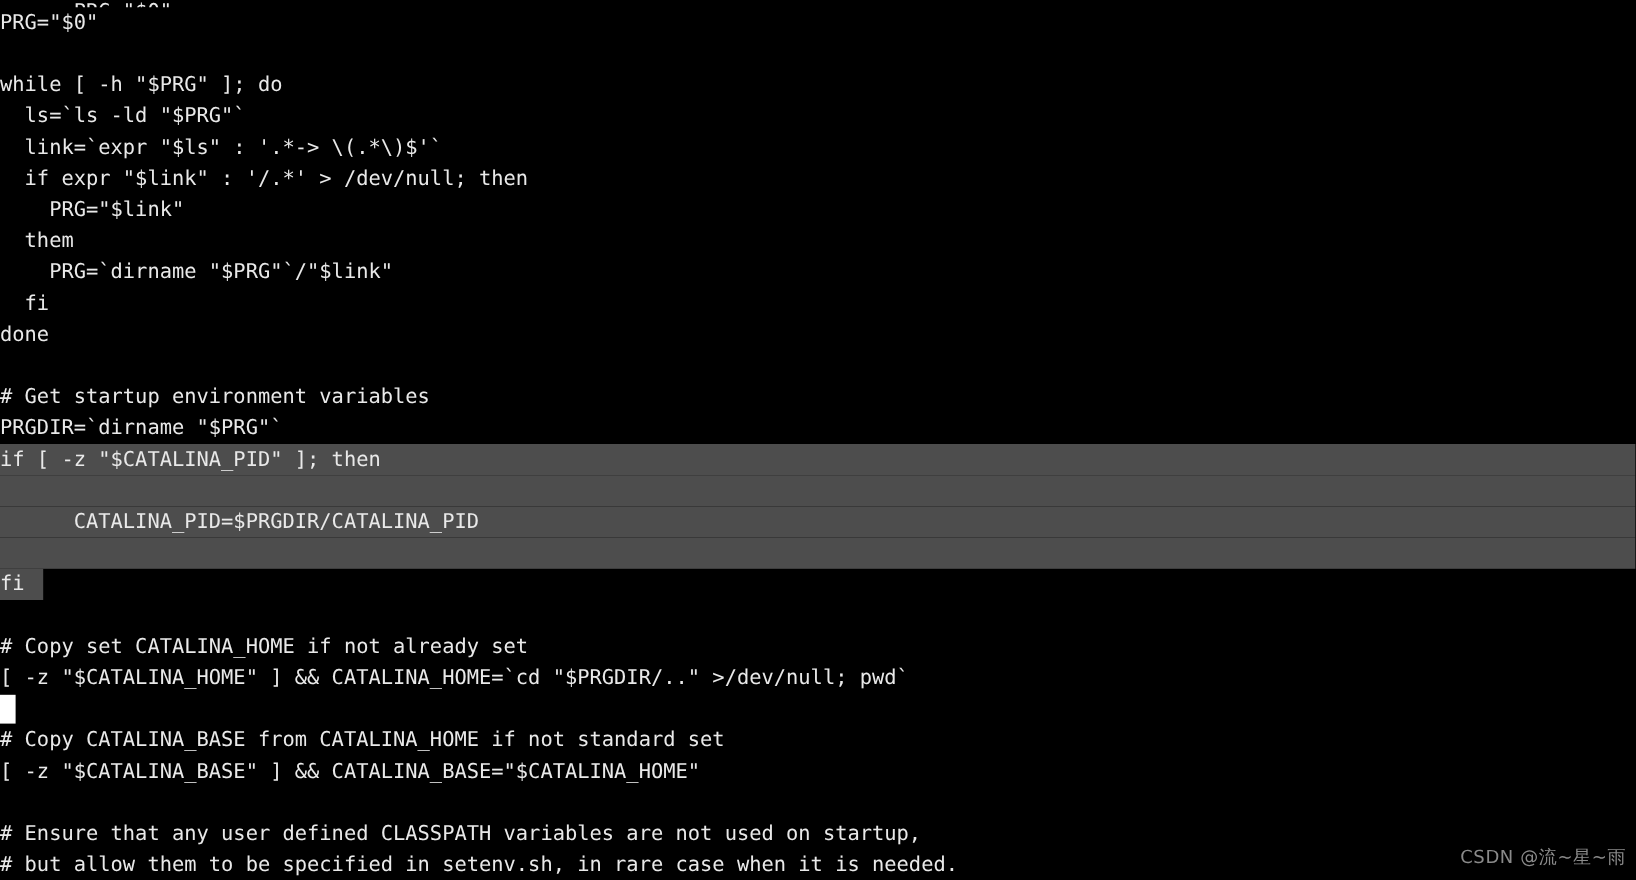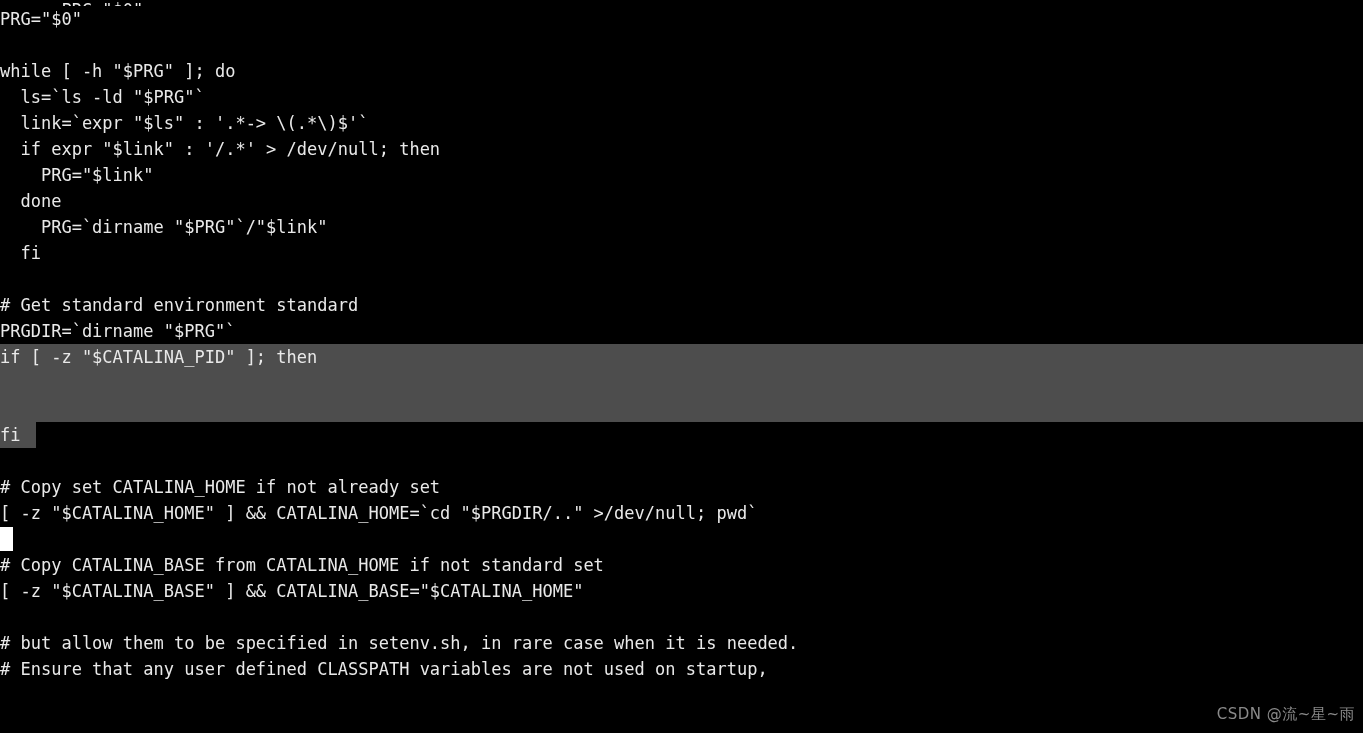--- a/index.html
+++ b/index.html
@@ -87,35 +87,37 @@
 <div id="terminal">
   <div class="screen" id="screen">
       <div class="line clipped"><span class="txt">      PRG="$0"</span></div>
       <div class="line"><span class="txt">PRG="$0"</span></div>
       <div class="line"><span class="txt"></span></div>
       <div class="line"><span class="txt">while [ -h "$PRG" ]; do</span></div>
       <div class="line"><span class="txt">  ls=`ls -ld "$PRG"`</span></div>
       <div class="line"><span class="txt">  link=`expr "$ls" : '.*-&gt; \(.*\)$'`</span></div>
       <div class="line"><span class="txt">  if expr "$link" : '/.*' &gt; /dev/null; then</span></div>
       <div class="line"><span class="txt">    PRG="$link"</span></div>
-      <div class="line"><span class="txt">  done</span></div>
+      <div class="line"><span class="txt">  them</span></div>
       <div class="line"><span class="txt">    PRG=`dirname "$PRG"`/"$link"</span></div>
       <div class="line"><span class="txt">  fi</span></div>
+      <div class="line"><span class="txt">done</span></div>
       <div class="line"><span class="txt"></span></div>
-      <div class="line"><span class="txt"># Get standard environment standard</span></div>
+      <div class="line"><span class="txt"># Get startup environment variables</span></div>
       <div class="line"><span class="txt">PRGDIR=`dirname "$PRG"`</span></div>
       <div class="line sel-full"><span class="txt">if [ -z "$CATALINA_PID" ]; then</span></div>
       <div class="line sel-full"><span class="txt"></span></div>
+      <div class="line sel-full"><span class="txt">      CATALINA_PID=$PRGDIR/CATALINA_PID</span></div>
       <div class="line sel-full"><span class="txt"></span></div>
       <div class="line"><span class="sel-part" style="min-width: 36.3px;">fi</span></div>
       <div class="line"><span class="txt"></span></div>
       <div class="line"><span class="txt"># Copy set CATALINA_HOME if not already set</span></div>
       <div class="line"><span class="txt">[ -z "$CATALINA_HOME" ] &amp;&amp; CATALINA_HOME=`cd "$PRGDIR/.." &gt;/dev/null; pwd`</span></div>
       <div class="line"><span class="txt"></span><span class="cursor-block" style="left: 0px; top: 1px;"></span></div>
       <div class="line"><span class="txt"># Copy CATALINA_BASE from CATALINA_HOME if not standard set</span></div>
       <div class="line"><span class="txt">[ -z "$CATALINA_BASE" ] &amp;&amp; CATALINA_BASE="$CATALINA_HOME"</span></div>
       <div class="line"><span class="txt"></span></div>
+      <div class="line"><span class="txt"># Ensure that any user defined CLASSPATH variables are not used on startup,</span></div>
       <div class="line"><span class="txt"># but allow them to be specified in setenv.sh, in rare case when it is needed.</span></div>
-      <div class="line"><span class="txt"># Ensure that any user defined CLASSPATH variables are not used on startup,</span></div>
     </div>
 
   <div class="watermark">CSDN @流~星~雨</div>
 </div>
 
 </body></html>

